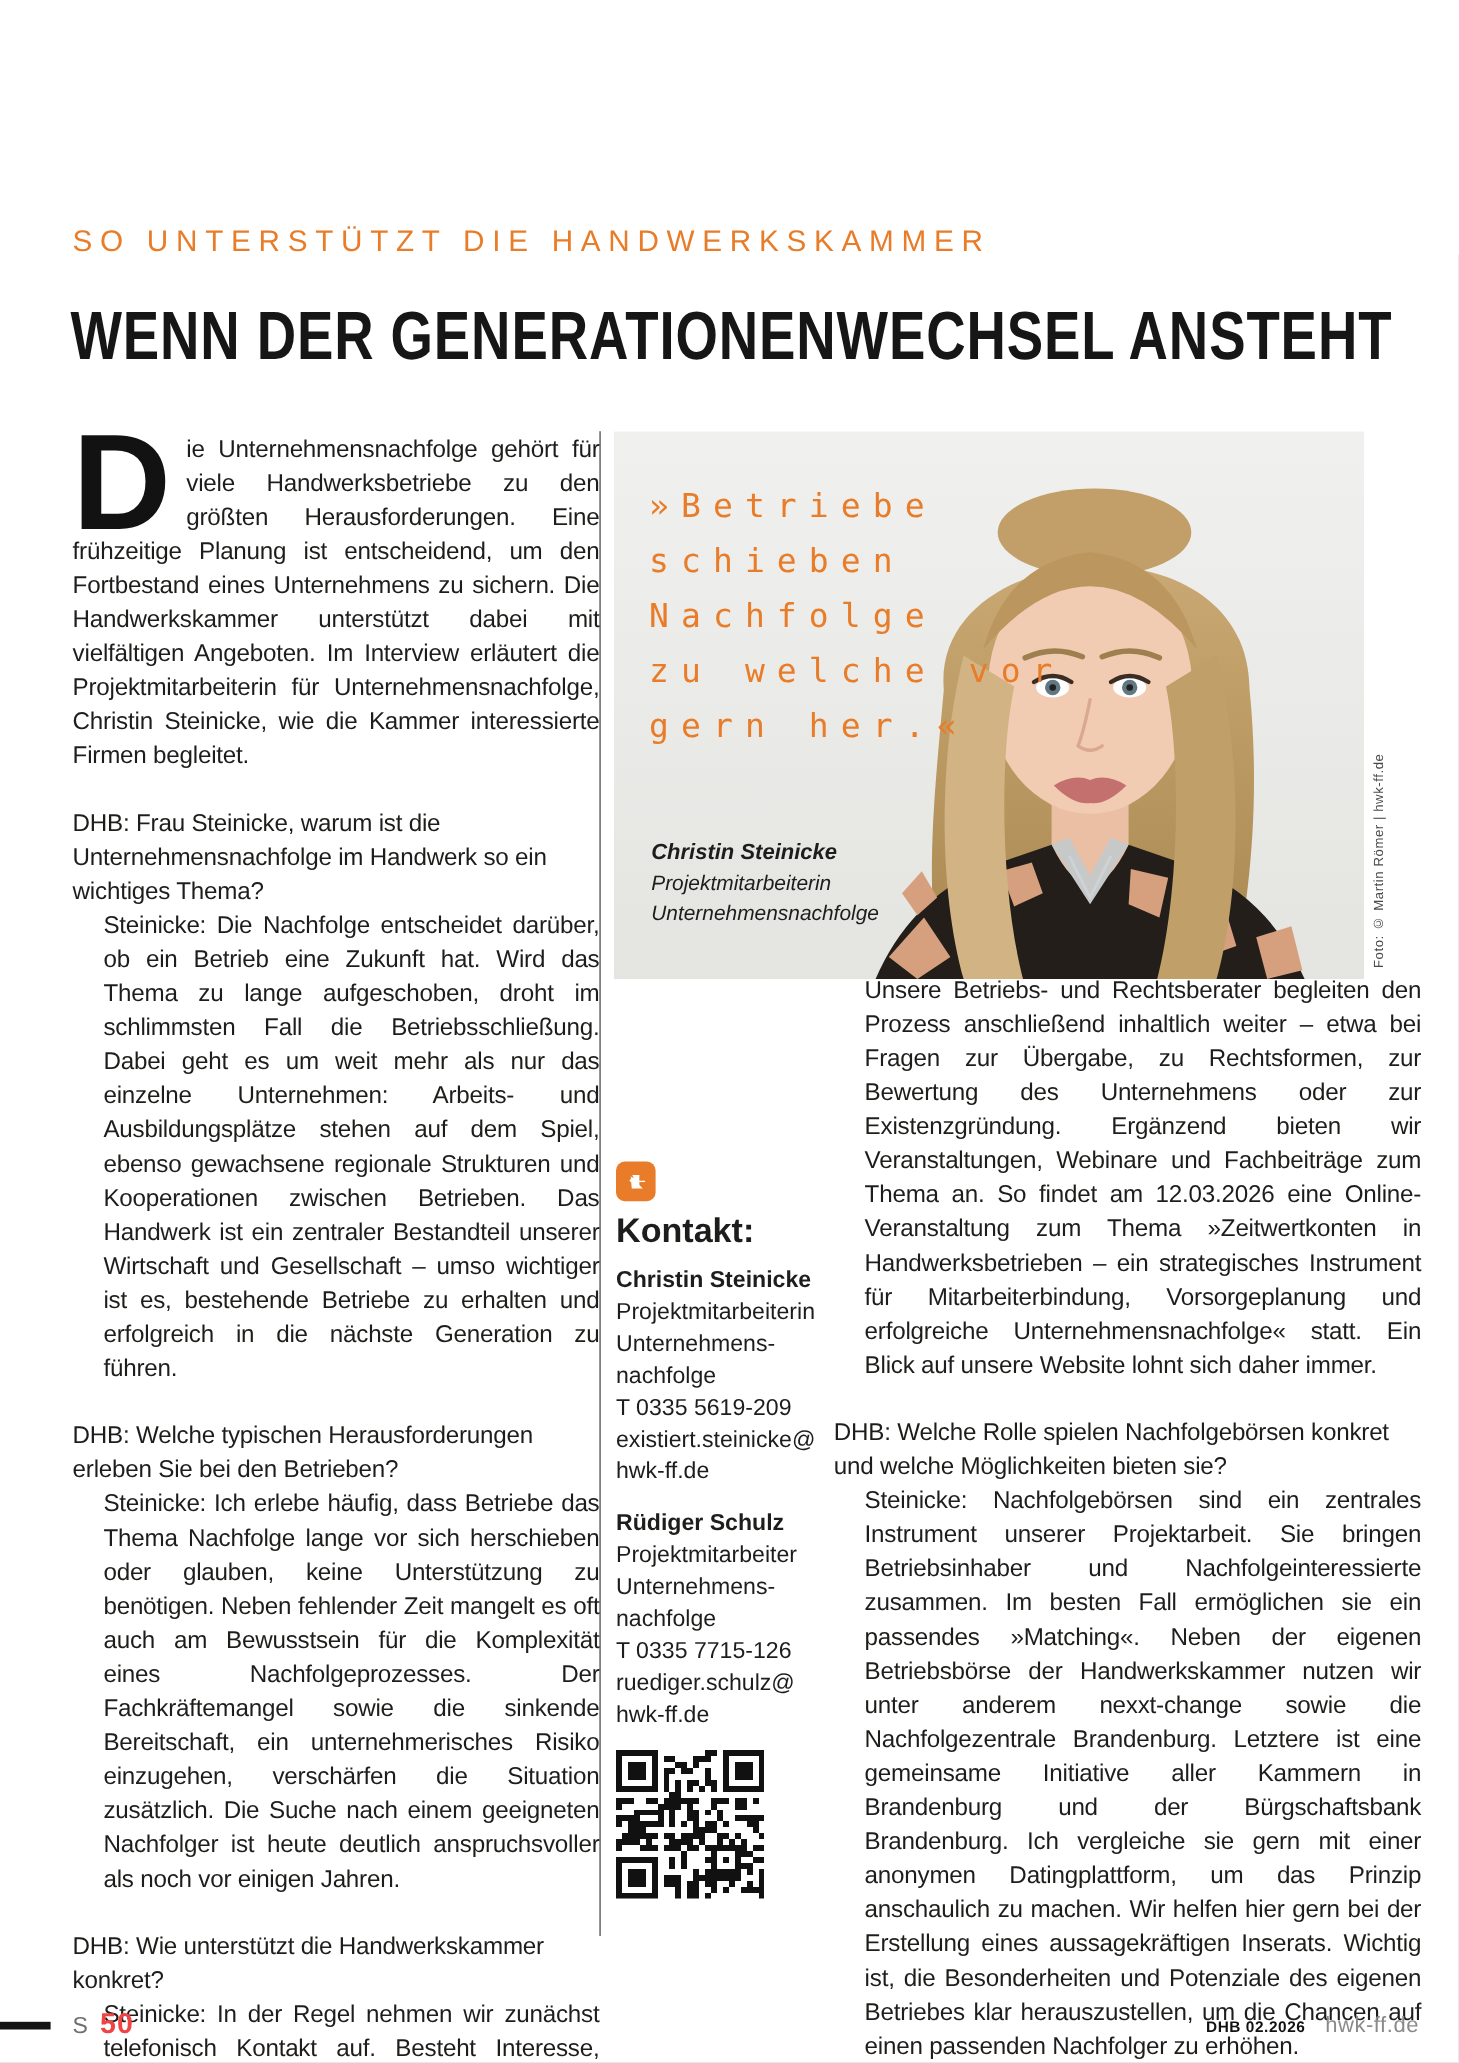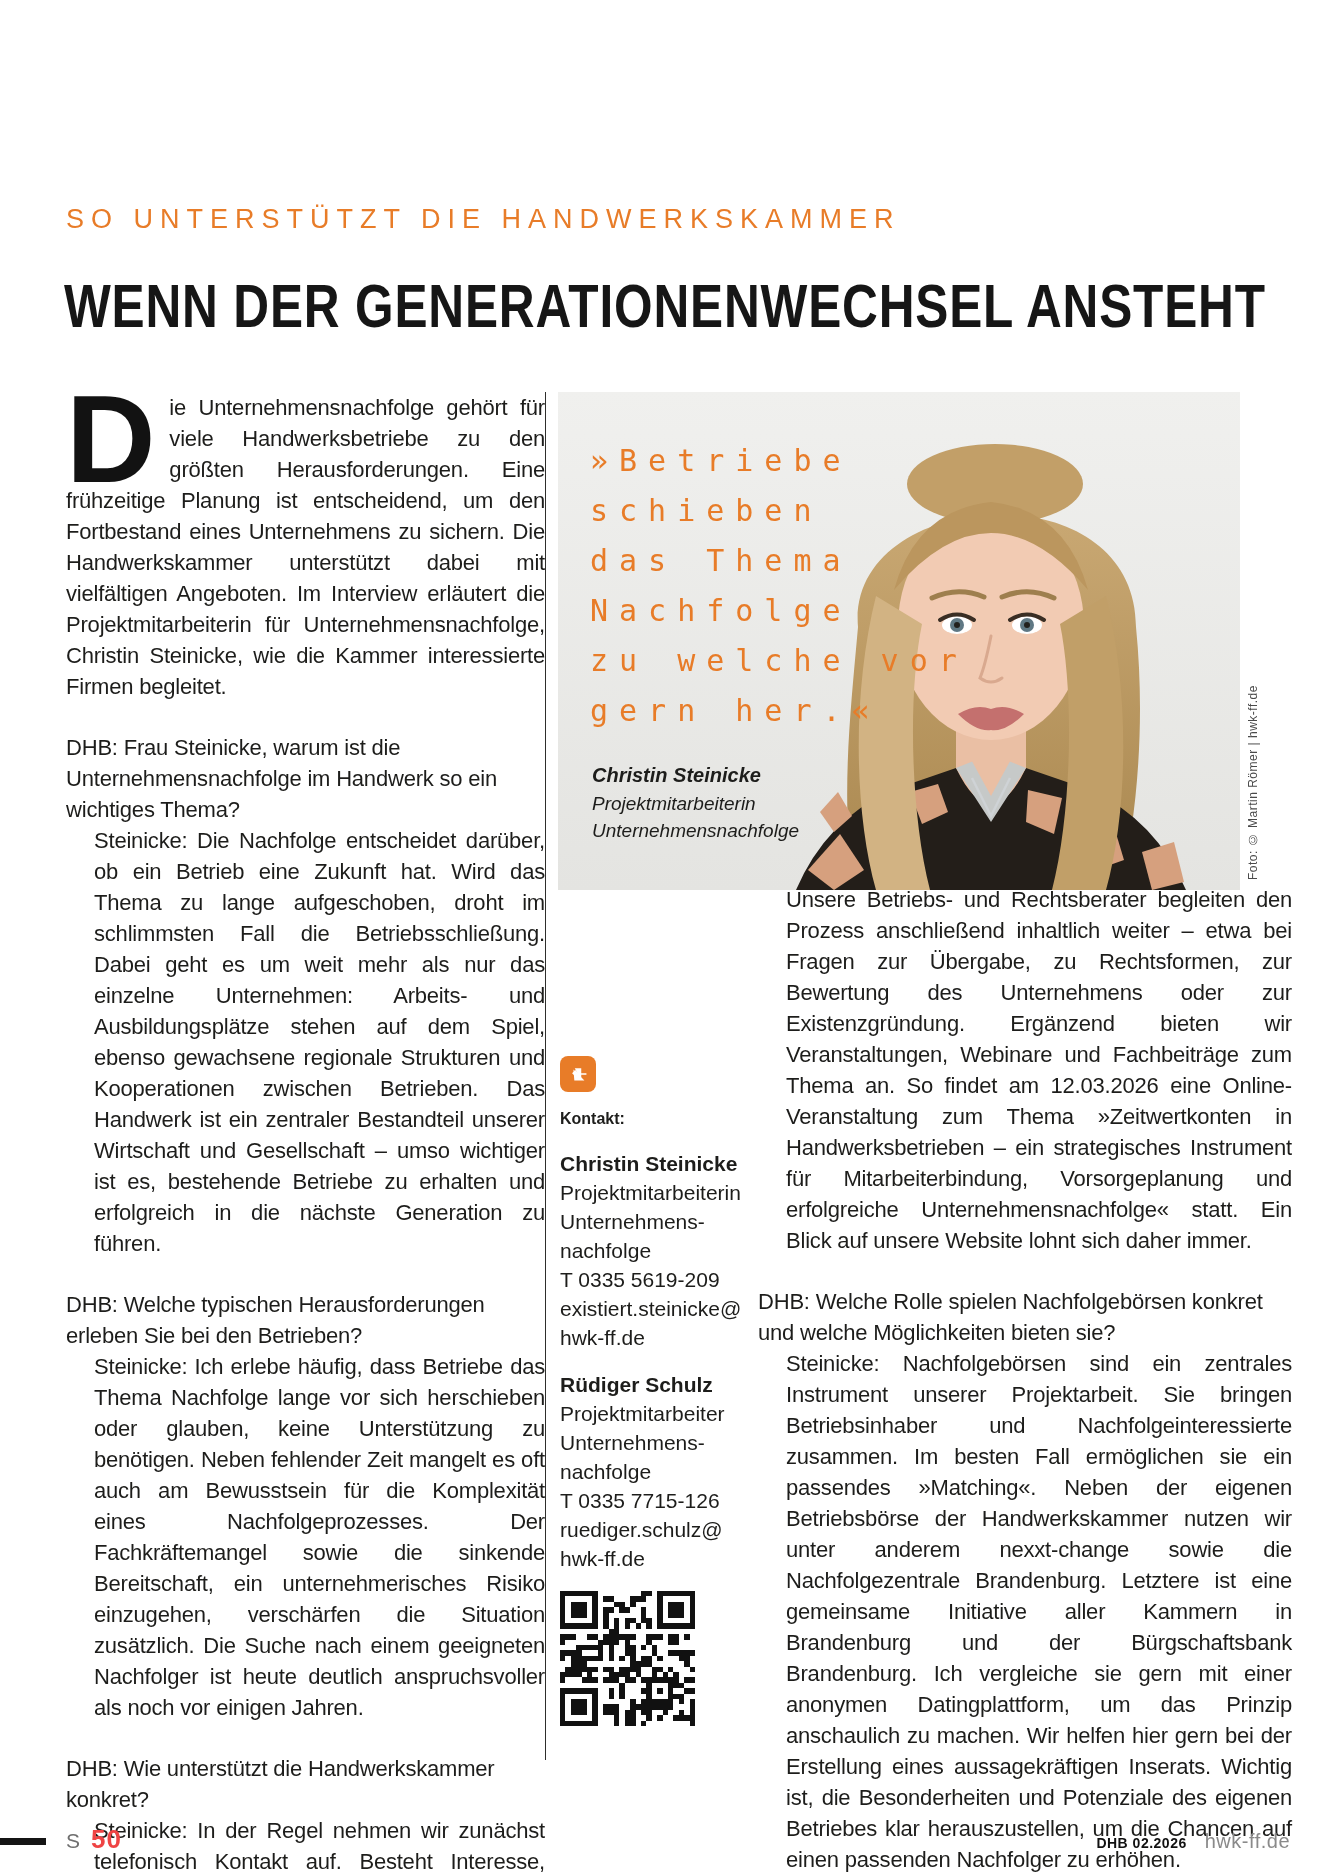--- a/index.html
+++ b/index.html
@@ -37,21 +37,21 @@
 
   .credit{left:1244px;top:392px;height:488px;width:18px;
           writing-mode:vertical-rl;transform:rotate(180deg);
           font-size:12px;color:#4a4a4a;letter-spacing:0.5px;
           display:flex;align-items:center;justify-content:flex-start;padding-top:6px;}
 
   
   .contact{left:560px;top:1056px;width:192px;font-size:21px;line-height:29px;}
   .contact-icon{width:36px;height:36px;border-radius:8px;background:#e87c28;
                 display:flex;align-items:center;justify-content:center;margin-bottom:12px;}
-  .contact-heading{font-weight:bold;font-size:16px;margin-bottom:16px;}
+  .contact-heading{font-weight:bold;font-size:31px;margin-bottom:16px;}
   .person{margin-bottom:18px;}
   .person-name{font-weight:bold;}
   .qr{margin-top:16px;width:135px;height:135px;}
 
   
   .col2{left:758px;top:884px;width:534px;}
 
   
   .footer-bar{left:0;top:1838px;width:46px;height:7px;background:#141414;}
   .footer-page{left:66px;top:1824px;display:flex;align-items:baseline;}
@@ -135,21 +135,20 @@
       <path d="M433,244 Q427,274 422,286 Q433,294 444,286" fill="none" stroke="#d9a98f" stroke-width="3" stroke-linecap="round"></path>
       <path d="M400,322 Q418,311 433,317 Q448,311 466,322 Q448,340 433,338 Q418,340 400,322 Z" fill="#c4706e"></path>
 
       <path d="M336,198 Q433,84 530,198 Q508,118 433,110 Q358,118 336,198 Z" fill="#bb965e"></path>
       <path d="M318,204 C294,300 296,420 318,498 L372,498 C352,420 350,300 364,232 Z" fill="#d2b383"></path>
       <path d="M548,204 C572,300 570,420 548,498 L494,498 C514,420 516,300 502,232 Z" fill="#c19f68"></path>
     </svg>
     <div class="pullquote">
       <div>»Betriebe</div>
       <div>schieben</div>
-      <div>das Thema</div>
       <div>Nachfolge</div>
       <div>zu welche vor</div>
       <div>gern her.«</div>
     </div>
     <div class="quote-attrib">
       <div class="quote-name">Christin Steinicke</div>
       <div class="quote-role">Projektmitarbeiterin</div>
       <div class="quote-role">Unternehmensnachfolge</div>
     </div>
   </div>

